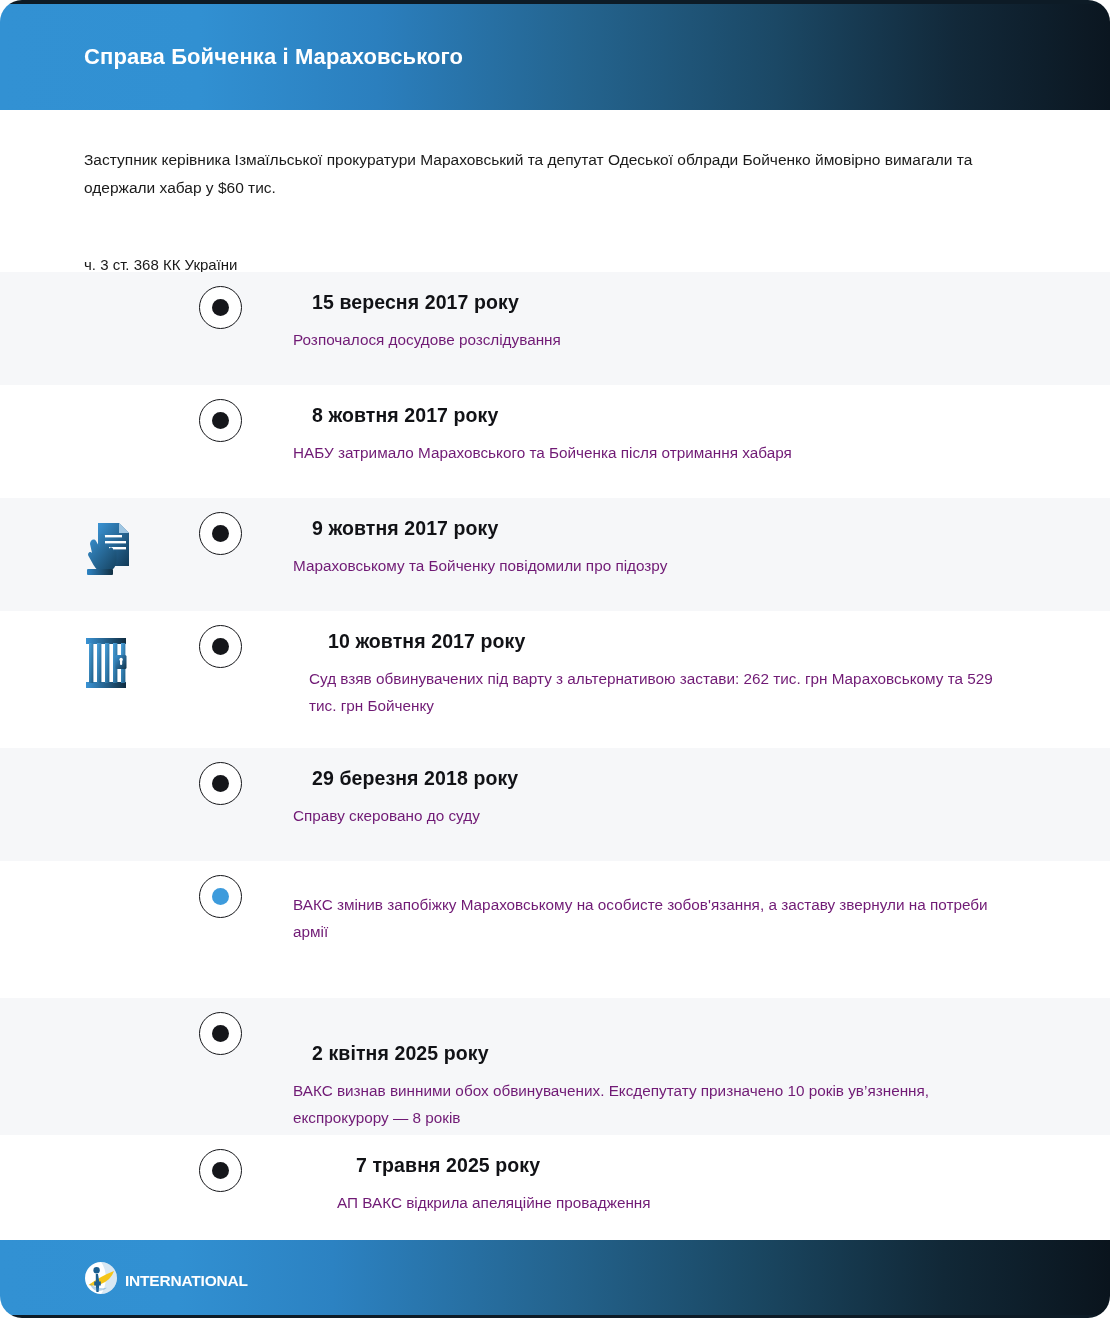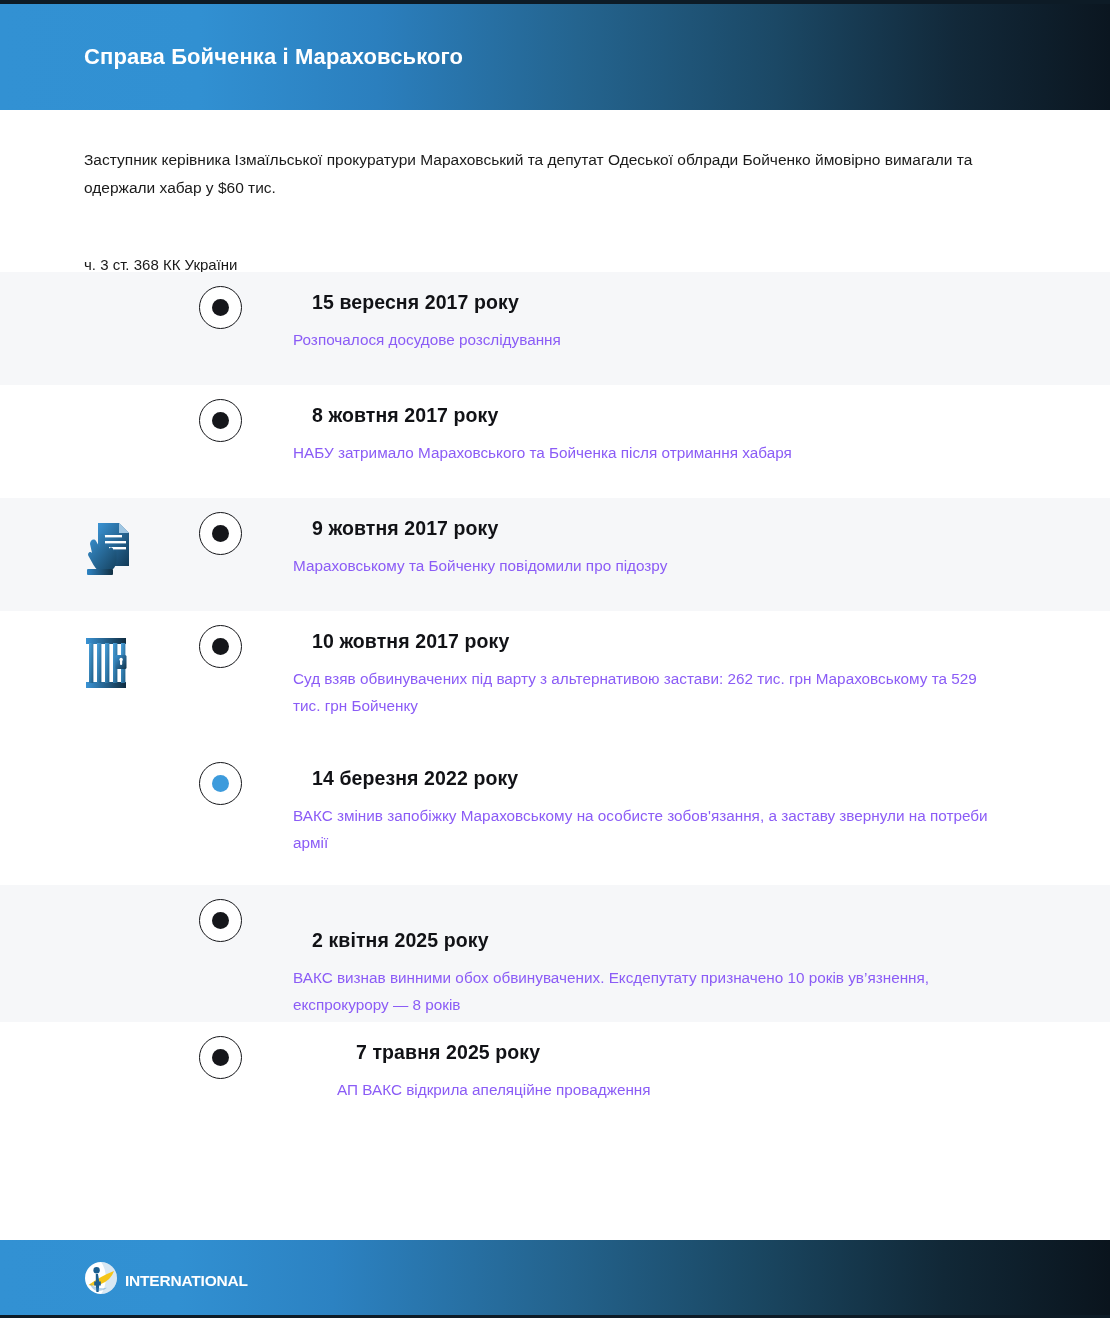--- a/index.html
+++ b/index.html
@@ -12,20 +12,21 @@
     font-family: "Liberation Sans", sans-serif;
     -webkit-font-smoothing: antialiased;
   }
 
   .page {
     position: relative;
     width: 1110px;
     height: 1318px;
     background: #ffffff;
     overflow: hidden;
+    border-radius: 22px;
   }
 
   
   .header {
     position: relative;
     width: 1110px;
     height: 110px;
     background: linear-gradient(90deg,
                 #3291d3 0%,
                 #3190d2 18%,
@@ -132,29 +133,29 @@
     font-weight: bold;
     color: #111216;
     letter-spacing: 0.1px;
     line-height: 1.25;
     margin-left: 19px;
   }
   .row-desc {
     margin-top: 13px;
     font-size: 15.3px;
     line-height: 1.74;
-    color: #8b5cf6;
+    color: #701a75;
     max-width: 714px;
   }
 
   
   .h1 { height: 113px; }
   .h2 { height: 113px; }
   .h3 { height: 113px; }
-  .h4 { height: 137px; }
+  .h4 { height: 137px; padding-left: 16px; }
   .h5 { height: 113px; }
   .h6 { height: 137px; }
   .h7 { height: 137px; align-items: flex-end; }
   .h8 { height: 113px; padding-left: 44px; }
 
   
   .footer {
     position: absolute;
     left: 0;
     bottom: 0;
@@ -302,27 +303,35 @@
       </div>
       <div class="marker">
         <span class="dot"></span>
       </div>
       <div class="row-body">
         <div class="row-date">10 жовтня 2017 року</div>
         <div class="row-desc">Суд взяв обвинувачених під варту з альтернативою застави: 262 тис. грн Мараховському та 529 тис. грн Бойченку</div>
       </div>
     </div>
 
+    <div class="row alt h5">
+      <div class="marker">
+        <span class="dot"></span>
+      </div>
+      <div class="row-body">
+        <div class="row-date">29 березня 2018 року</div>
+        <div class="row-desc">Справу скеровано до суду</div>
+      </div>
+    </div>
 
     <div class="row h6">
       <div class="marker highlight">
         <span class="dot"></span>
       </div>
       <div class="row-body">
-        <div class="row-date">14 березня 2022 року</div>
         <div class="row-desc">ВАКС змінив запобіжку Мараховському на особисте зобов'язання, а заставу звернули на потреби армії</div>
       </div>
     </div>
 
     <div class="row alt h7">
       <div class="marker">
         <span class="dot"></span>
       </div>
       <div class="row-body">
         <div class="row-date">2 квітня 2025 року</div>

